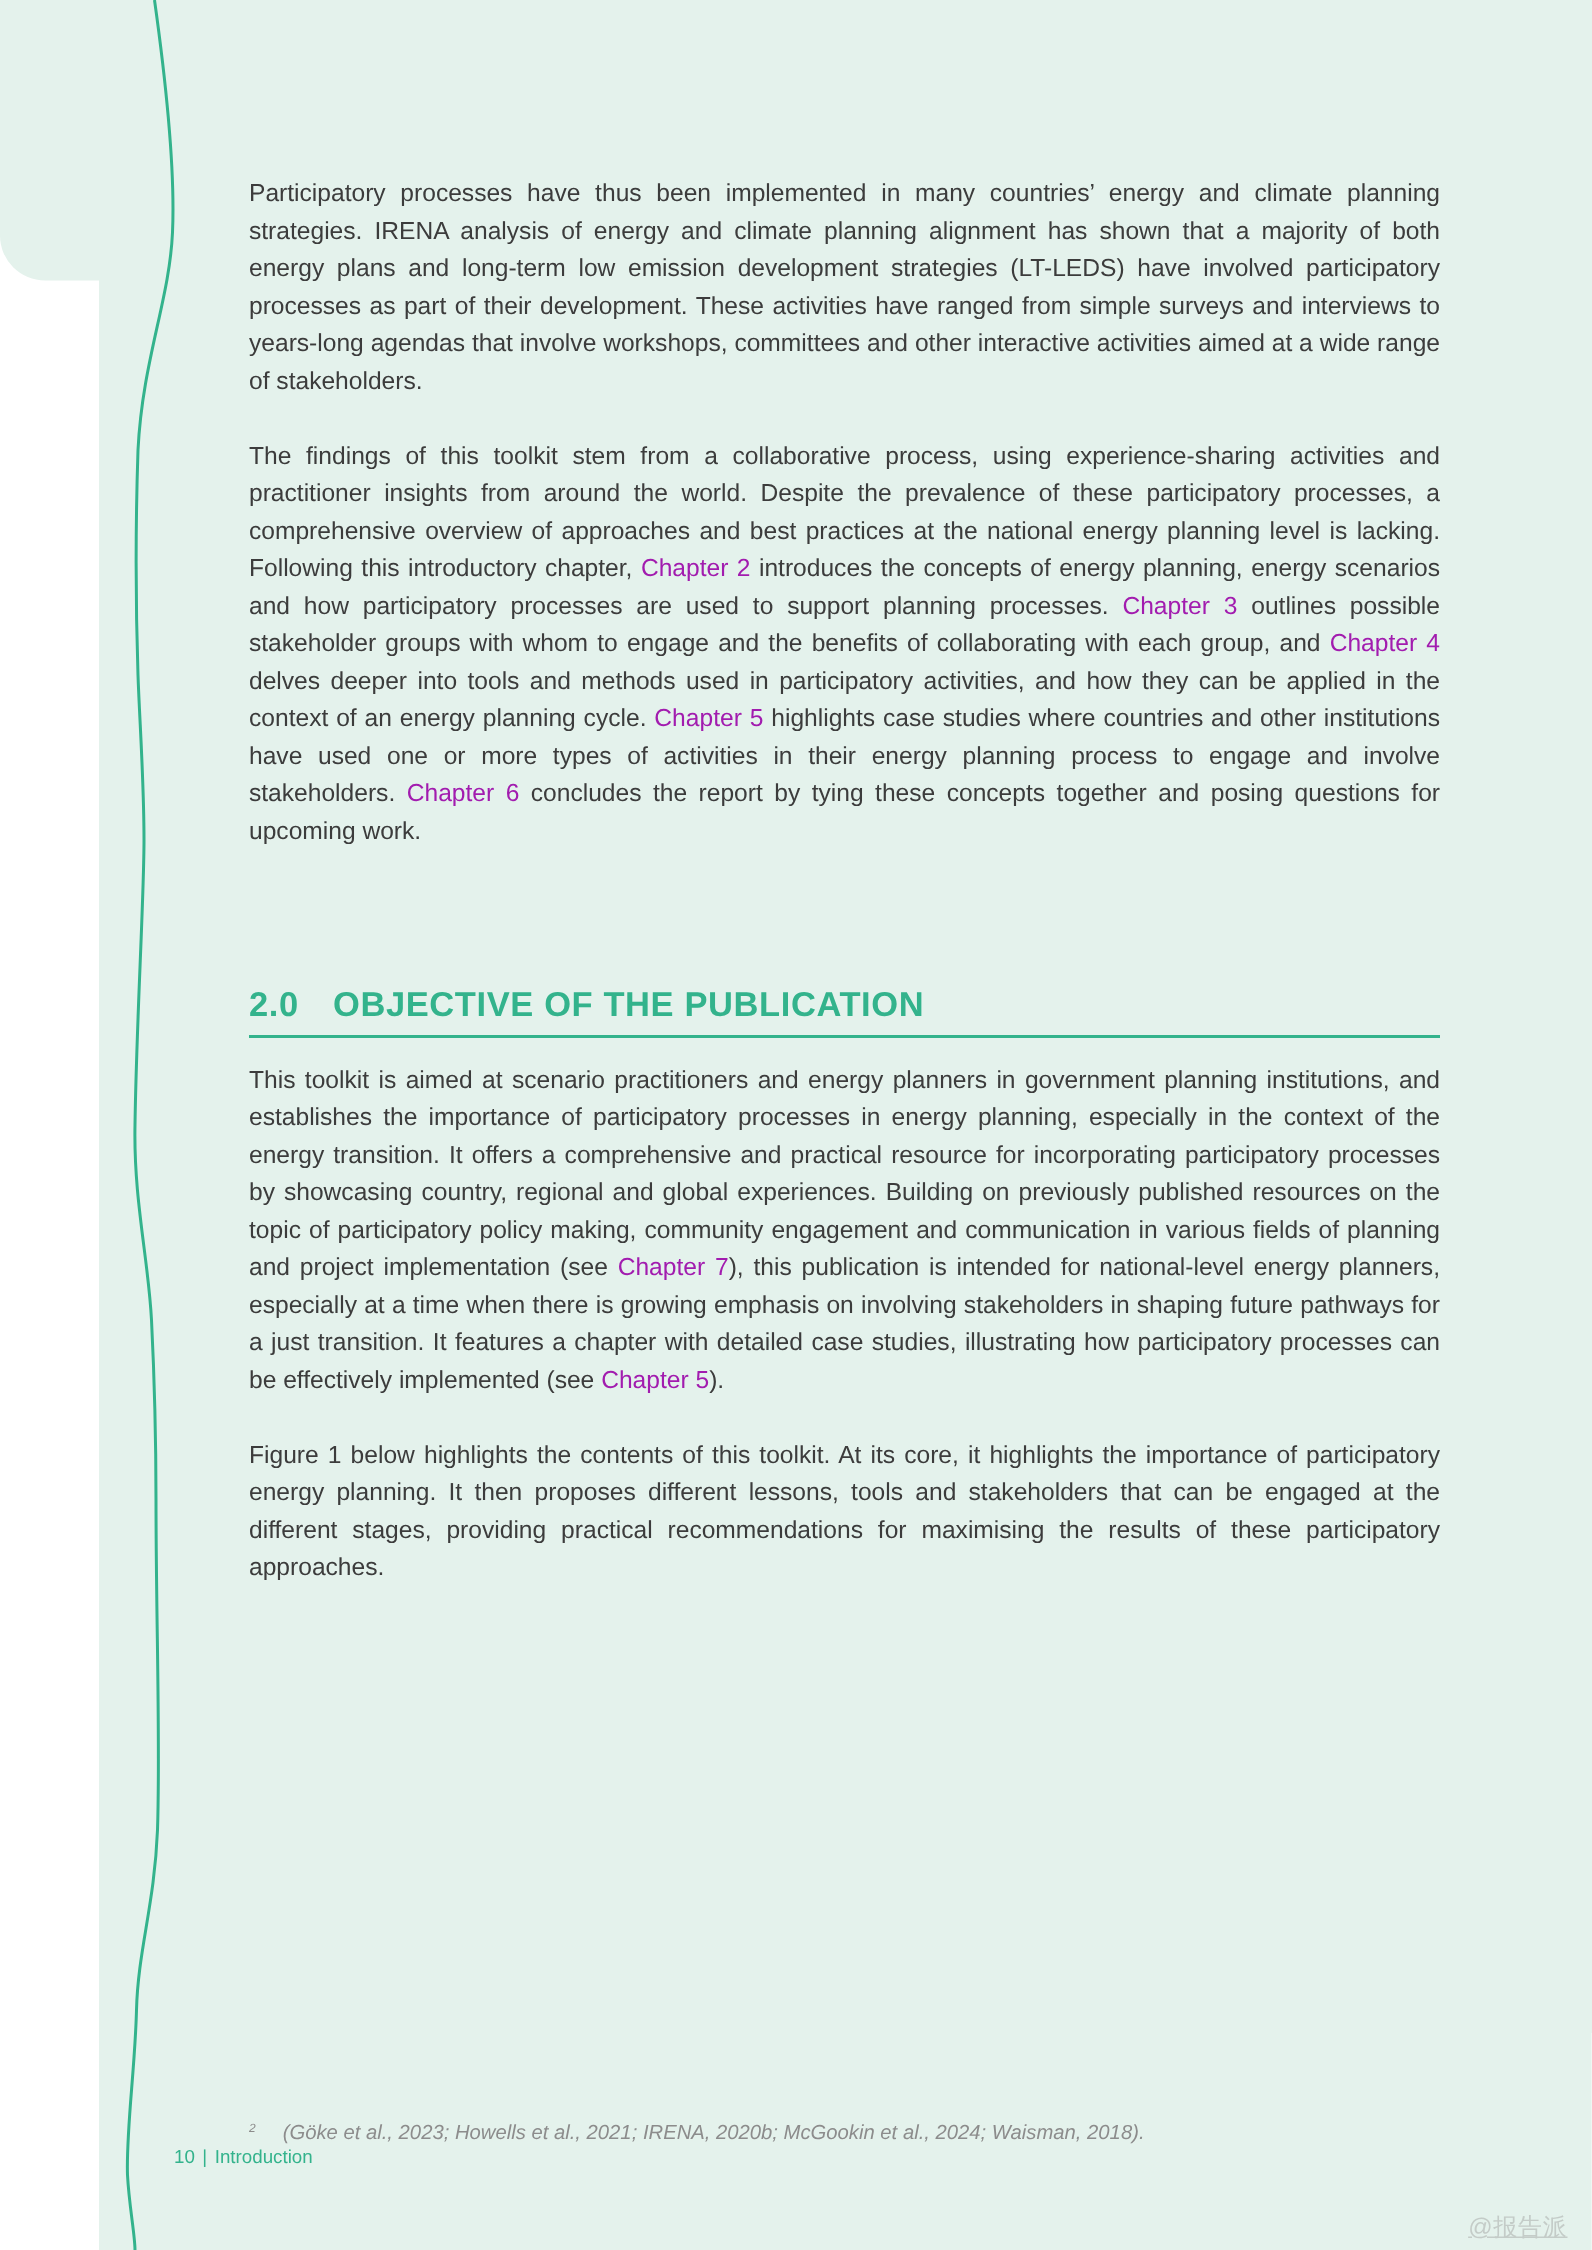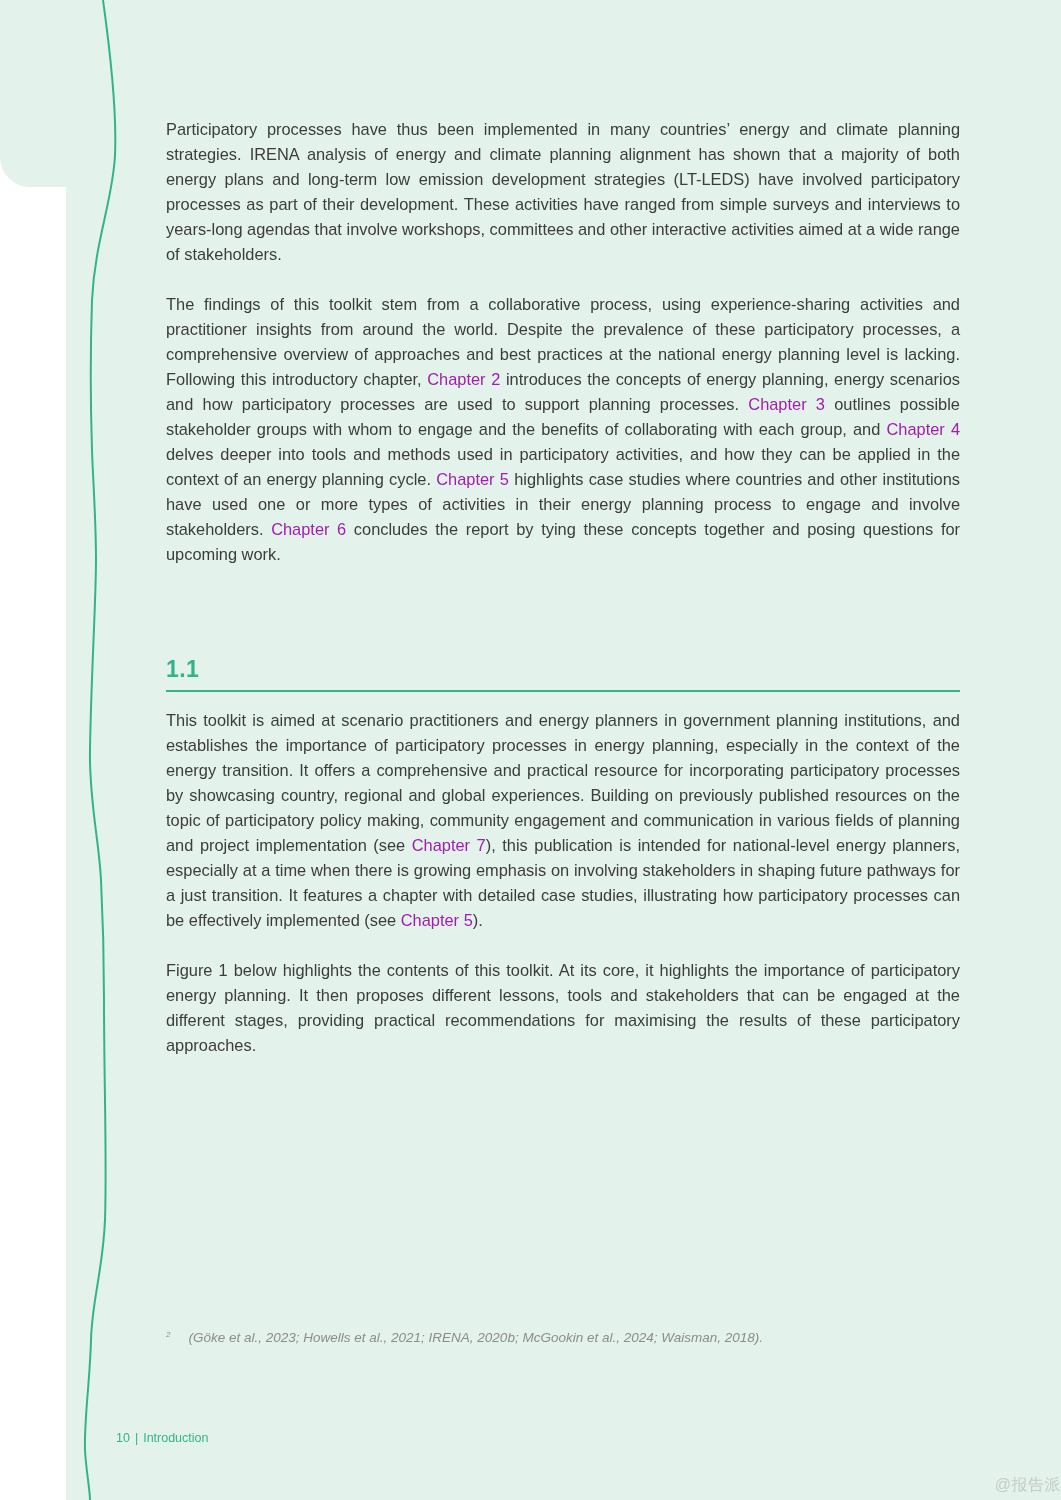--- a/index.html
+++ b/index.html
@@ -62,46 +62,47 @@
       font-size: 23px;
       letter-spacing: 0.4px;
       padding-bottom: 8px;
       border-bottom: 2px solid #33b38c;
       margin-bottom: 16px;
     }
     .section-heading .num { width: 56px; }
     .footnote {
       position: absolute;
       left: 166px;
-      top: 1330px;
+      top: 1414px;
       font-size: 13.5px;
       color: #8c8c8c;
       font-style: italic;
     }
     .footnote .fn-mark {
       font-size: 8px;
       vertical-align: top;
       margin-right: 18px;
     }
     .page-footer {
       position: absolute;
       left: 116px;
       top: 1431px;
       font-size: 12.5px;
       color: #33b38c;
     }
     .page-footer .page-num { font-weight: normal; }
     .page-footer .sep { margin: 0 5px; color: #33b38c; }
     .watermark {
       position: absolute;
-      right: 0;
+      right: 16px;
       bottom: 4px;
       font-size: 16px;
       color: #c4ccc8;
       letter-spacing: 0.5px;
+      text-decoration: underline;
     }
   </style>
 </head>
 <body>
 
 <div class="panel-top"></div>
 <div class="panel-main"></div>
 
 <svg class="curve" viewBox="0 0 200 1500" xmlns="http://www.w3.org/2000/svg">
   <path d="M103 0 C110 50, 117 110, 115 155 C113 200, 95 240, 92 300 C90 360, 91 420, 92 450 C93 480, 96 520, 96 560 C96 600, 91 680, 90 750 C89 800, 99 840, 101 880 C103 920, 104 960, 104 1000 C104 1080, 107 1160, 105 1220 C103 1270, 92 1300, 91 1340 C90 1380, 84 1420, 85 1450 C86 1470, 90 1490, 90 1500" fill="none" stroke="#33b38c" stroke-width="2"></path>
@@ -109,21 +110,22 @@
 
 <div class="content">
 
   <p>Participatory processes have thus been implemented in many countries’ energy and climate planning strategies. IRENA analysis of energy and climate planning alignment has shown that a majority of both energy plans and long-term low emission development strategies (LT-LEDS) have involved participatory processes as part of their development. These activities have ranged from simple surveys and interviews to years-long agendas that involve workshops, committees and other interactive activities aimed at a wide range of stakeholders.</p>
 
   <p>
     <span>The findings of this toolkit stem from a collaborative process, using experience-sharing activities and practitioner insights from around the world. Despite the prevalence of these participatory processes, a comprehensive overview of approaches and best practices at the national energy planning level is lacking. Following this introductory chapter, </span><a class="link">Chapter 2</a><span> introduces the concepts of energy planning, energy scenarios and how participatory processes are used to support planning processes. </span><a class="link">Chapter 3</a><span> outlines possible stakeholder groups with whom to engage and the benefits of collaborating with each group, and </span><a class="link">Chapter 4</a><span> delves deeper into tools and methods used in participatory activities, and how they can be applied in the context of an energy planning cycle. </span><a class="link">Chapter 5</a><span> highlights case studies where countries and other institutions have used one or more types of activities in their energy planning process to engage and involve stakeholders. </span><a class="link">Chapter 6</a><span> concludes the report by tying these concepts together and posing questions for upcoming work.</span>
   </p>
 
   <div class="section-heading">
-    <span class="num">1.1</span>
+    <span class="num">2.0</span>
+    <span>OBJECTIVE OF THE PUBLICATION</span>
   </div>
 
   <p>
     <span>This toolkit is aimed at scenario practitioners and energy planners in government planning institutions, and establishes the importance of participatory processes in energy planning, especially in the context of the energy transition. It offers a comprehensive and practical resource for incorporating participatory processes by showcasing country, regional and global experiences. Building on previously published resources on the topic of participatory policy making, community engagement and communication in various fields of planning and project implementation (see </span><a class="link">Chapter 7</a><span>), this publication is intended for national-level energy planners, especially at a time when there is growing emphasis on involving stakeholders in shaping future pathways for a just transition. It features a chapter with detailed case studies, illustrating how participatory processes can be effectively implemented (see </span><a class="link">Chapter 5</a><span>).</span>
   </p>
 
   <p>Figure 1 below highlights the contents of this toolkit. At its core, it highlights the importance of participatory energy planning. It then proposes different lessons, tools and stakeholders that can be engaged at the different stages, providing practical recommendations for maximising the results of these participatory approaches.</p>
 </div>
 
 <div class="footnote">

